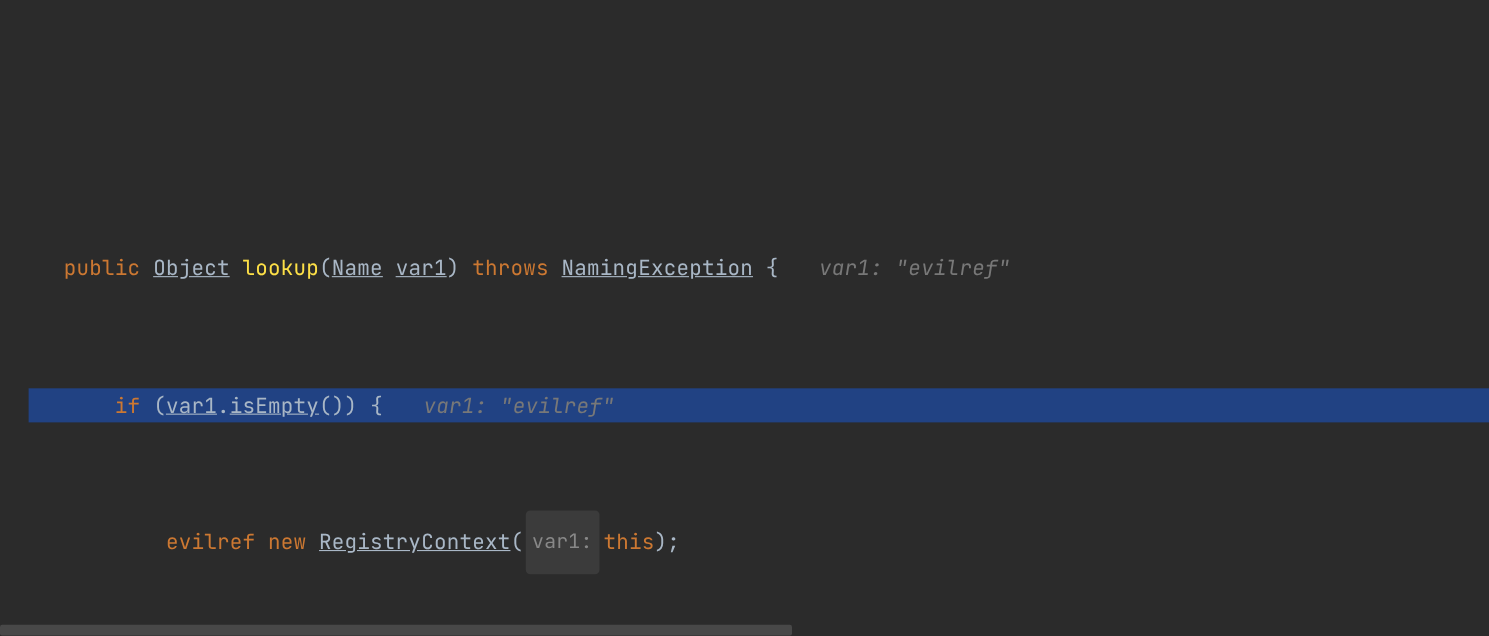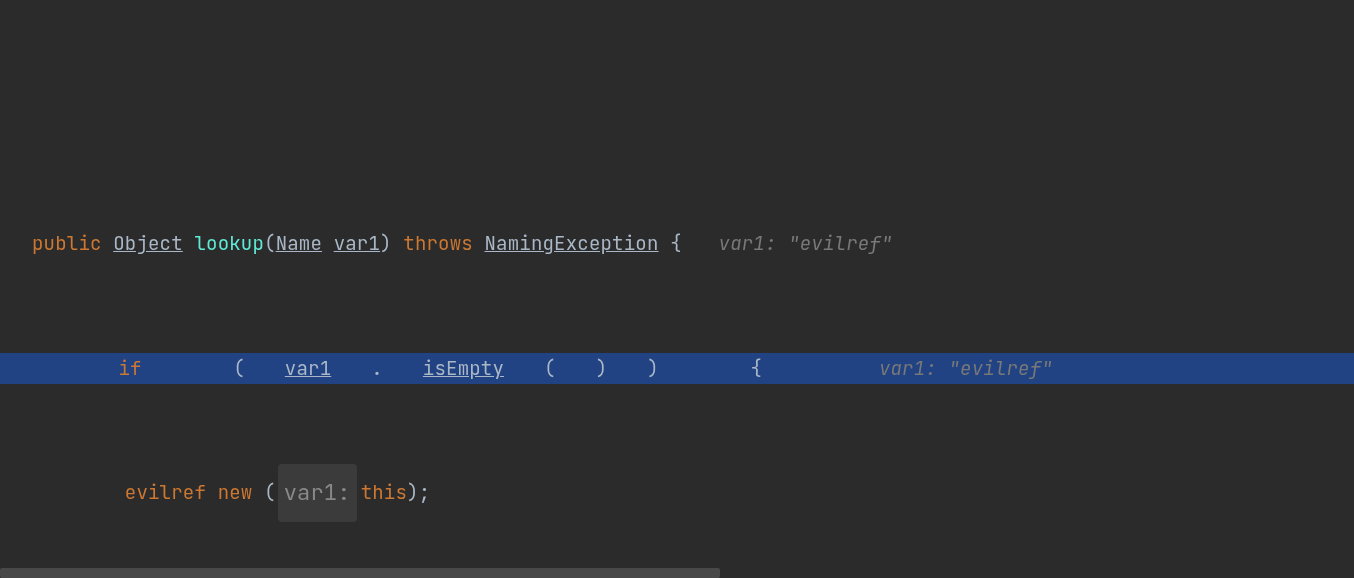--- a/index.html
+++ b/index.html
@@ -10,33 +10,33 @@
     line-height:1.65;
     color:#a9b7c6;
     width:1354px;
     height:578px;
     overflow:hidden;
     white-space:pre;
     position:relative;
     letter-spacing:0.2px;
   }
   .code-area { position:relative; padding-top:9px; }
-  .line { position:relative; padding-left:32px; height:30.6px; display:flex; align-items:center;}
-  .hl { background:#214283;gap:40px; }
+  .line { position:relative; padding-left:32px; height:30.6px; display:flex; align-items:center;margin-left:26px;}
+  .hl { background:#214283; }
   
   .k-mod  { color:#cc7832; }          
-  .k-meth { color:#5eead4; }          
+  .k-meth { color:#fde047; }          
   .inlay-lbl { color:#787878; font-style:italic; padding:0 2px;}
   .inlay-box {
     display:inline-block;
     background:#3b3b3b;
     color:#888;
     border-radius:4px;
     padding:18px 6px;
-    font-size:22px;
+    font-size:18px;
     line-height:22px;
     margin:0 4px 0 2px;
     font-style:normal;
   }
   .plain { color:#a9b7c6;text-decoration:underline; }
   .pn { color:#a9b7c6; } 
   .scrollbar-h {
     position:absolute;
     left:0; bottom:0;
     height:10px;
@@ -59,21 +59,21 @@
 
 <div class="code-area">
 
 
 <div class="line"><span class="k-mod">public</span><span class="pn"> </span><span class="plain">Object</span><span class="pn"> </span><span class="k-meth">lookup</span><span class="pn">(</span><span class="plain">Name</span><span class="pn"> </span><span class="plain">var1</span><span class="pn">)</span><span class="pn"> </span><span class="k-mod">throws</span><span class="pn"> </span><span class="plain">NamingException</span><span class="pn"> </span><span class="pn">{</span><span class="pn">   </span><span class="inlay-lbl">var1: "evilref"</span></div>
 
 
 <div class="line hl"><span>    </span><span class="k-mod">if</span><span class="pn"> </span><span class="pn">(</span><span class="plain">var1</span><span class="pn">.</span><span class="plain">isEmpty</span><span class="pn">(</span><span class="pn">)</span><span class="pn">)</span><span class="pn"> </span><span class="pn">{</span><span class="pn">   </span><span class="inlay-lbl">var1: "evilref"</span></div>
 
 
-<div class="line"><span>        </span><span class="k-mod">evilref</span><span class="pn"> </span><span class="k-mod">new</span><span class="pn"> </span><span class="pn">(</span><span class="inlay-box">var1:</span><span class="k-mod">this</span><span class="pn">)</span><span class="pn">;</span></div>
+<div class="line"><span>        </span><span class="k-mod">evilref</span><span class="pn"> </span><span class="k-mod">new</span><span class="pn"> </span><span class="plain">RegistryContext</span><span class="pn">(</span><span class="inlay-box">var1:</span><span class="k-mod">this</span><span class="pn">)</span><span class="pn">;</span></div>
 
 
 
 
 
 
 
 
 
 

